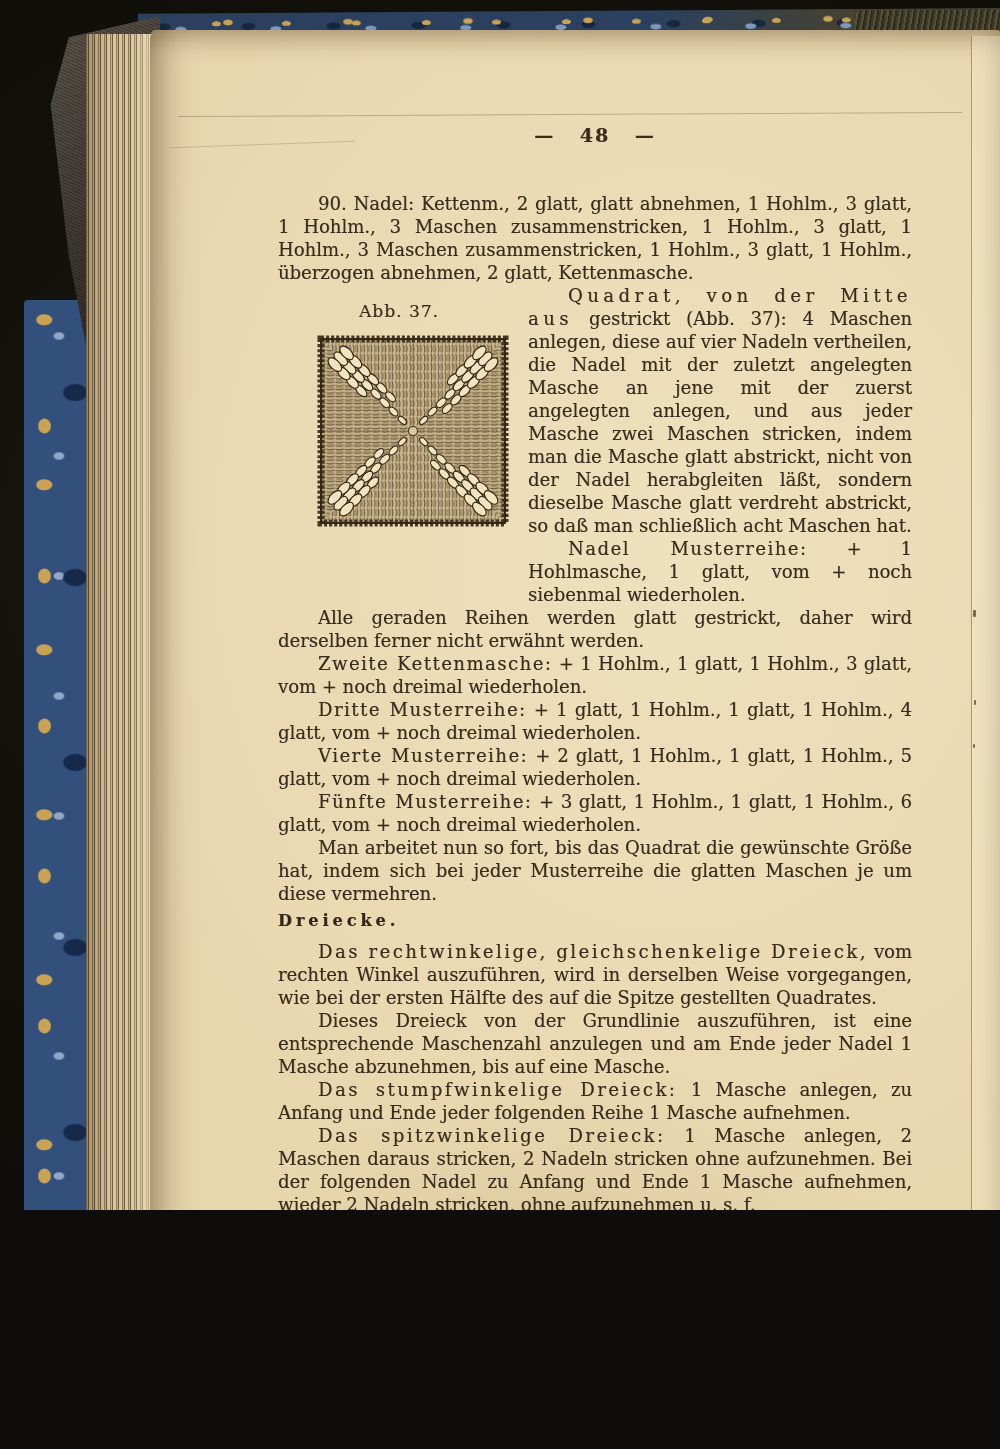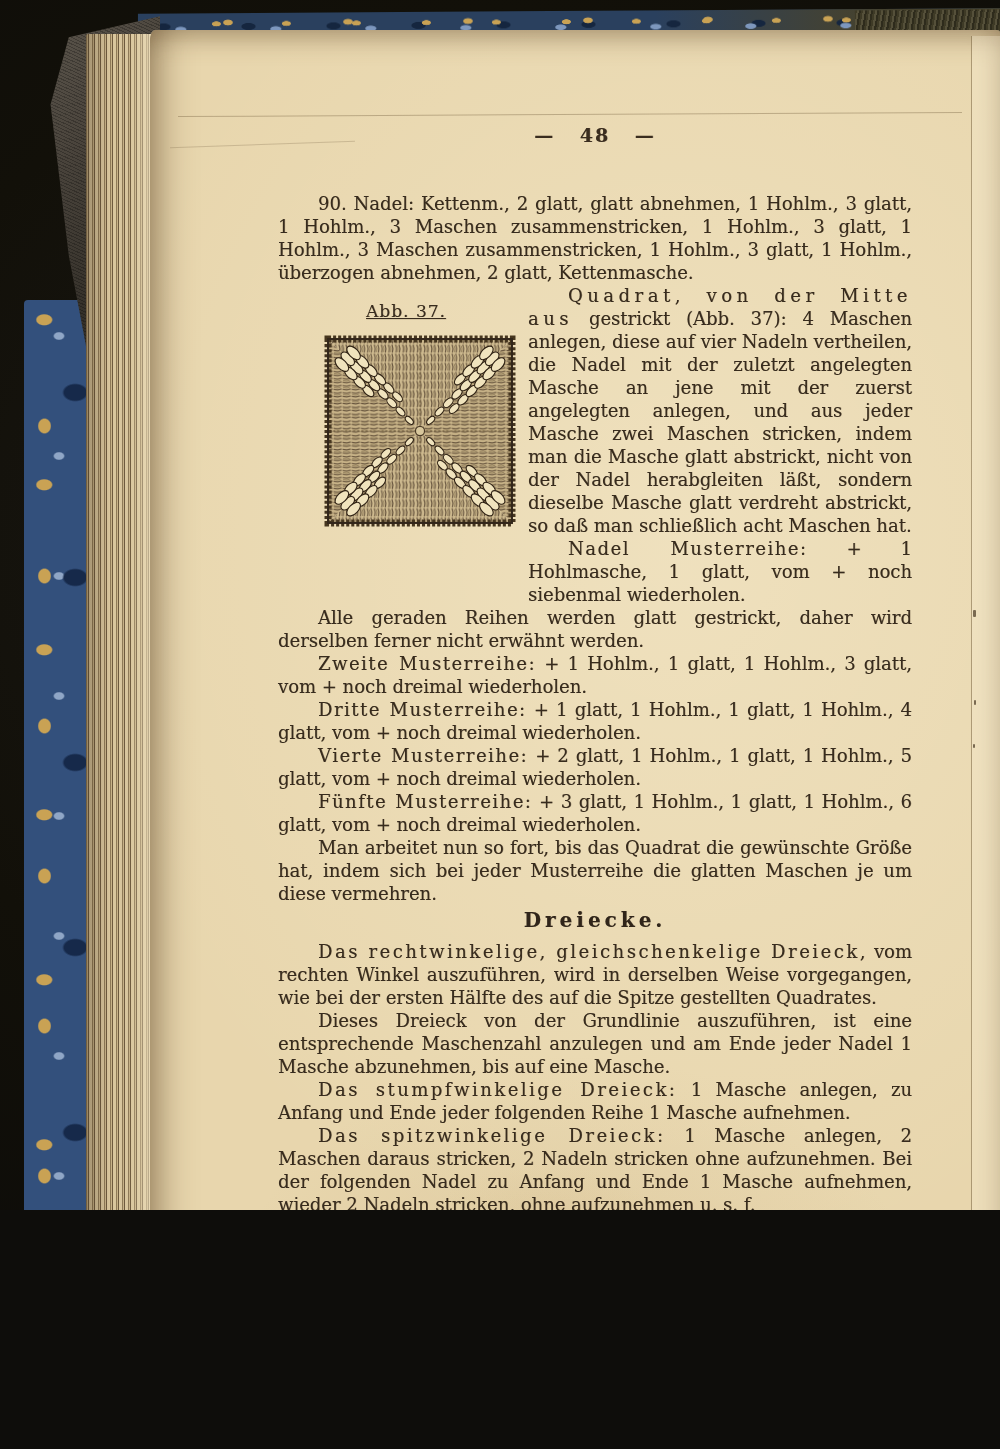--- a/index.html
+++ b/index.html
@@ -90,26 +90,26 @@
     text-shadow:0.4px 0.3px 0 rgba(55,40,25,0.4);}
   .content{position:absolute;left:278px;top:168px;width:634px;color:#372b1d;
     font-size:18px;line-height:23px;text-align:justify;
     text-shadow:0.45px 0.3px 0 rgba(55,40,25,0.42);margin-top:24px;}
   .content p{margin:0;}
   .ind{text-indent:40px;}
   .sperr1{letter-spacing:1.5px;}
   .sperr2{letter-spacing:2.5px;}
   .sperr3{letter-spacing:4.5px;}
   .figwrap{position:relative;min-height:288px;}
-  .figcol{position:absolute;left:16px;top:0;width:250px;text-decoration:underline;}
+  .figcol{position:absolute;left:9px;top:0;width:250px;}
   .figcaption{width:224px;margin-top:16px;text-align:center;font-size:17px;letter-spacing:1px;}
   .knitfig{display:block;margin:12px 0 0 30px;}
   .narrow{margin-left:250px;width:384px;}
-  .heading{margin:4px 0 8px !important;text-align:center;text-indent:0;
-    font-weight:bold;font-size:20px;letter-spacing:4px;color:#30251a;}
+  .heading{margin:4px 0 8px !important;text-align:left;text-indent:0;
+    font-weight:bold;font-size:16px;letter-spacing:4px;color:#30251a;}
 </style>
 </head>
 <body>
 
 <div class="scene">
 
   <div class="cover-top"></div>
   <div class="cover-top-corner"></div>
   <div class="marble-left"></div>
   <div class="leather"></div>
@@ -241,21 +241,21 @@
         </svg>
       </div>
       <div class="narrow">
         <p class="ind"><span class="sperr3">Quadrat, von der Mitte aus</span><span> gestrickt (Abb. 37): 4 Maschen anlegen, diese auf vier Nadeln vertheilen, die Nadel mit der zuletzt angelegten Masche an jene mit der zuerst angelegten anlegen, und aus jeder Masche zwei Maschen stricken, indem man die Masche glatt abstrickt, nicht von der Nadel herabgleiten läßt, sondern dieselbe Masche glatt verdreht abstrickt, so daß man schließlich acht Maschen hat.</span></p>
         <p class="ind"><span class="sperr1">Nadel Musterreihe:</span><span> + 1 Hohlmasche, 1 glatt, vom + noch siebenmal wiederholen.</span></p>
       </div>
     </div>
 
     <p class="ind">Alle geraden Reihen werden glatt gestrickt, daher wird derselben ferner nicht erwähnt werden.</p>
 
-    <p class="ind"><span class="sperr1">Zweite Musterreihe:</span><span> + 1 Hohlm., 1 glatt, 1 Hohlm., 3 glatt, vom + noch dreimal wiederholen.</span></p>
+    <p class="ind"><span class="sperr1">Zweite Kettenmasche:</span><span> + 1 Hohlm., 1 glatt, 1 Hohlm., 3 glatt, vom + noch dreimal wiederholen.</span></p>
 
     <p class="ind"><span class="sperr1">Dritte Musterreihe:</span><span> + 1 glatt, 1 Hohlm., 1 glatt, 1 Hohlm., 4 glatt, vom + noch dreimal wiederholen.</span></p>
 
     <p class="ind"><span class="sperr1">Vierte Musterreihe:</span><span> + 2 glatt, 1 Hohlm., 1 glatt, 1 Hohlm., 5 glatt, vom + noch dreimal wiederholen.</span></p>
 
     <p class="ind"><span class="sperr1">Fünfte Musterreihe:</span><span> + 3 glatt, 1 Hohlm., 1 glatt, 1 Hohlm., 6 glatt, vom + noch dreimal wiederholen.</span></p>
 
     <p class="ind">Man arbeitet nun so fort, bis das Quadrat die gewünschte Größe hat, indem sich bei jeder Musterreihe die glatten Maschen je um diese vermehren.</p>
 
     <p class="heading">Dreiecke.</p>

